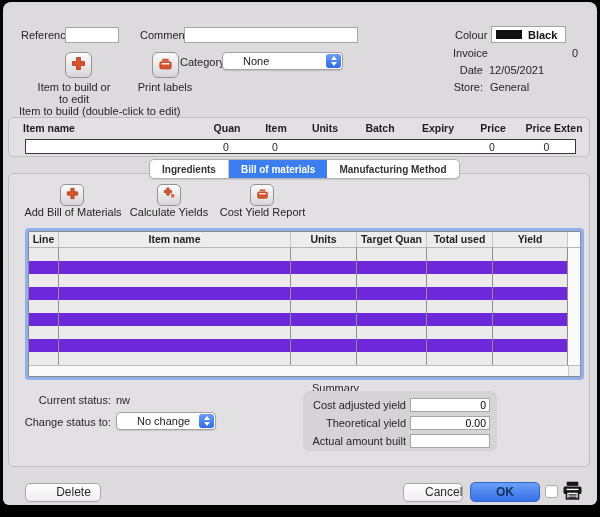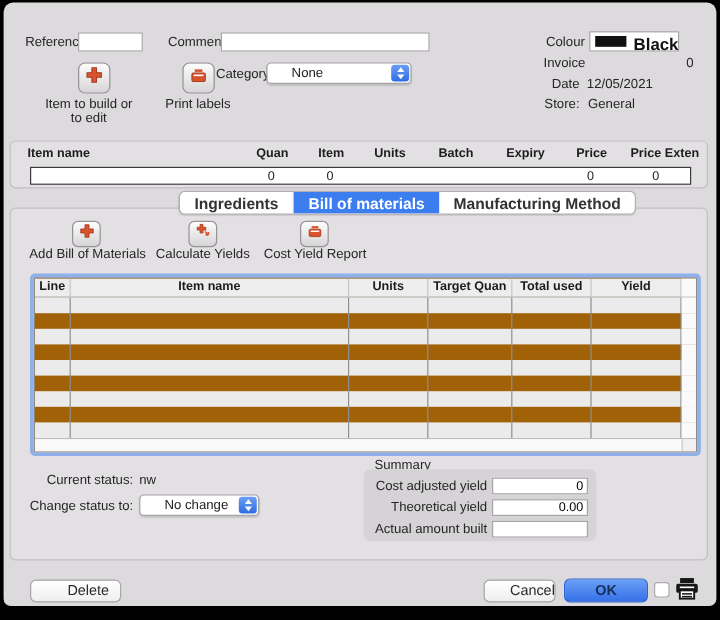--- a/index.html
+++ b/index.html
@@ -46,27 +46,27 @@
                font-size:10.5px; color:#1d1d1d; align-items:center; }
   .mc-name { flex:1; text-align:left; padding-left:14px; }
   .mc-quan{width:52px} .mc-item{width:46px} .mc-units{width:52px}
   .mc-batch{width:58px} .mc-expiry{width:58px} .mc-price{width:52px} .mc-pext{width:70px}
   .mini-row .mc-pext{width:57px}
   .mc { text-align:center; }
   
   .tabs { position:absolute; top:157px; left:146px; display:flex; height:20px;
           background:#fff; border:1px solid #b2afb2; border-radius:5px;
           overflow:hidden; z-index:3; box-shadow:0 1px 1px rgba(0,0,0,.1); }
-  .tab { font-size:13px; font-weight:700; color:#333; line-height:19px;
+  .tab { font-size:10px; font-weight:700; color:#333; line-height:19px;
          padding:0 12px; cursor:pointer; border-right:1px solid #c9c6c9; }
   .tab:last-child { border-right:none; }
   .tab.active { background:#3c7df0; color:#fff; border-right:none; }
   
   .bomtable { position:absolute; left:19px; top:57px; width:553px; height:146px;
-              background:#a16207; border:1px solid #8a8a8a;
+              background:#6d28d9; border:1px solid #8a8a8a;
               outline:3px solid #8fb0ea; border-radius:1px; overflow:hidden; }
   .bom-head { display:flex; height:16px; background:#ededed;
               border-bottom:1px solid #b5b5b5; font-size:10.5px; font-weight:600; color:#1d1d1d; }
   .bom-head > div { border-right:1px solid #c6c6c6; text-align:center; line-height:15px; }
   .bom-row { display:flex; height:13px; }
   .bom-row:nth-child(odd) { background:#ebebeb; }
   .bom-row > div { border-right:1px solid #8f8f8f; }
   .bom-row > div:last-child, .bom-head > div:last-child { border-right:none; background:#fafafa; }
   .c0{width:30px} .c1{flex:1} .c2{width:66px} .c3{width:70px} .c4{width:66px} .c5{width:75px} .c6{width:12px}
   .hscroll { height:12px; border-top:1px solid #bcbcbc; background:#f4f4f4; display:flex; }
@@ -99,21 +99,21 @@
 
 
   <div class="lbl" style="left:18px; top:27px;">Reference</div>
   <input class="tinput" style="left: 62px; top: 25px; width: 54px;">
   <div class="lbl" style="left:137px; top:27px;">Comment</div>
   <input class="tinput" style="left: 181px; top: 25px; width: 174px;">
 
   <div class="lbl" style="left:452px; top:27px;">Colour</div>
   <div style="position:absolute; left:488px; top:24px; width:75px; height:17px; background:#fff; border:1px solid #a5a2a5; cursor:pointer;">
     <div style="position:absolute; left:4px; top:3px; width:26px; height:9px; background:#111;"></div>
-    <div style="position:absolute; left:36px; top:2px; font-size:14px; font-weight:700; color:#111;">Black</div>
+    <div style="position:absolute; left:36px; top:2px; font-size:11px; font-weight:700; color:#111;">Black</div>
   </div>
 
   <div class="lbl" style="left:450px; top:45px;">Invoice</div>
   <div class="lbl" style="right:19px; top:45px;">0</div>
   <div class="lbl" style="left:430px; top:62px; width:50px; text-align:right;">Date</div>
   <div class="lbl" style="left:486px; top:62px;">12/05/2021</div>
   <div class="lbl" style="left:430px; top:79px; width:50px; text-align:right;">Store:</div>
   <div class="lbl" style="left:487px; top:79px;">General</div>
 
   <div class="iconbtn" style="left:62px; top:50px;">
@@ -141,20 +141,21 @@
 
   <div class="lbl" style="left:177px; top:54px;">Category</div>
   <div class="popup" style="left:219px; top:50px; width:121px;">
     <span>None</span>
     <span class="stepper">
         <span class="tri-up"></span>
         <span class="tri-down"></span>
       </span>
   </div>
 
+  <div class="lbl" style="left:16px; top:103px;">Item to build (double-click to edit)</div>
   <div class="groupbox" style="left:5px; top:115px; width:582px; height:40px;">
     <div class="mini-head">
       <div class="mc-name">Item name</div>
       <div class="mc mc-quan">Quan</div>
       <div class="mc mc-item">Item</div>
       <div class="mc mc-units">Units</div>
       <div class="mc mc-batch">Batch</div>
       <div class="mc mc-expiry">Expiry</div>
       <div class="mc mc-price">Price</div>
       <div class="mc mc-pext">Price Exten</div>

